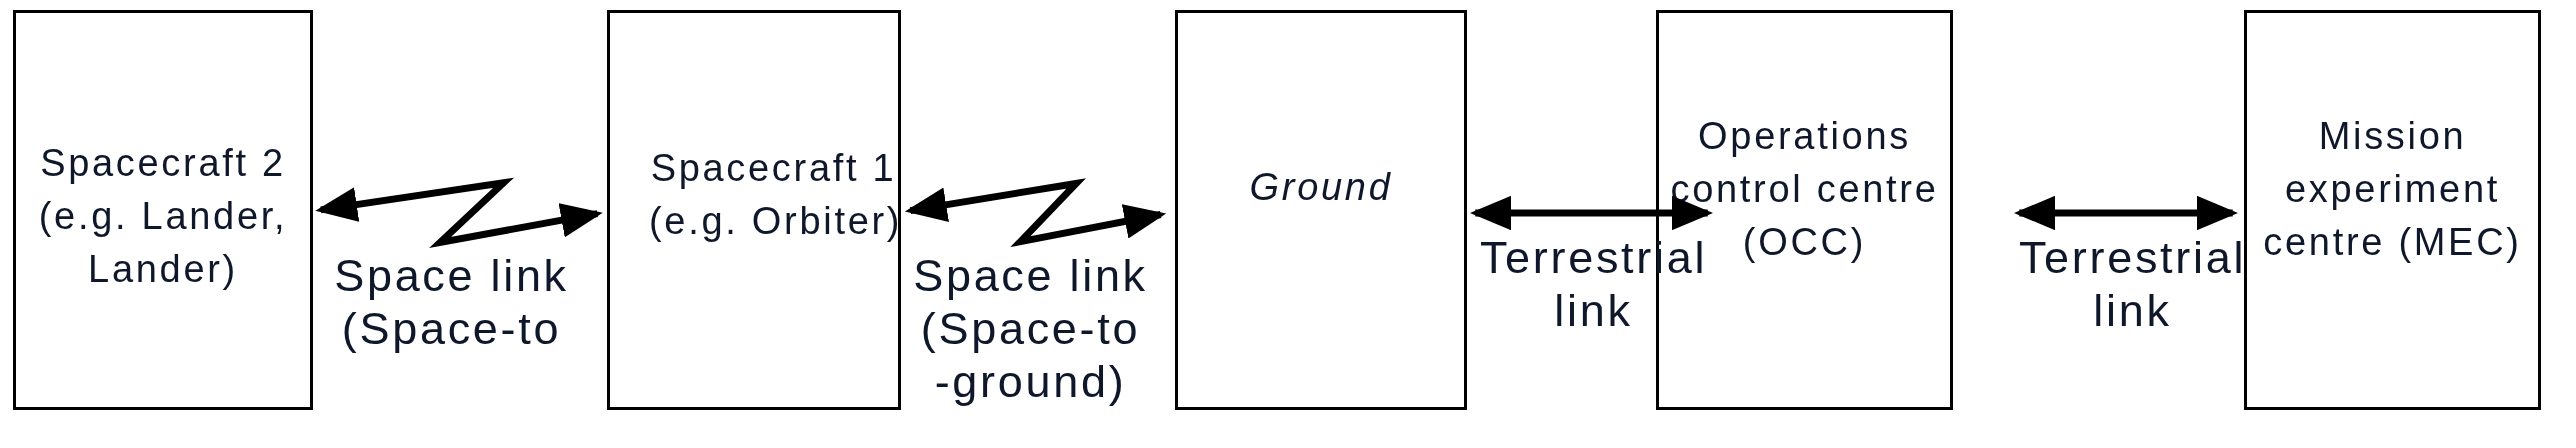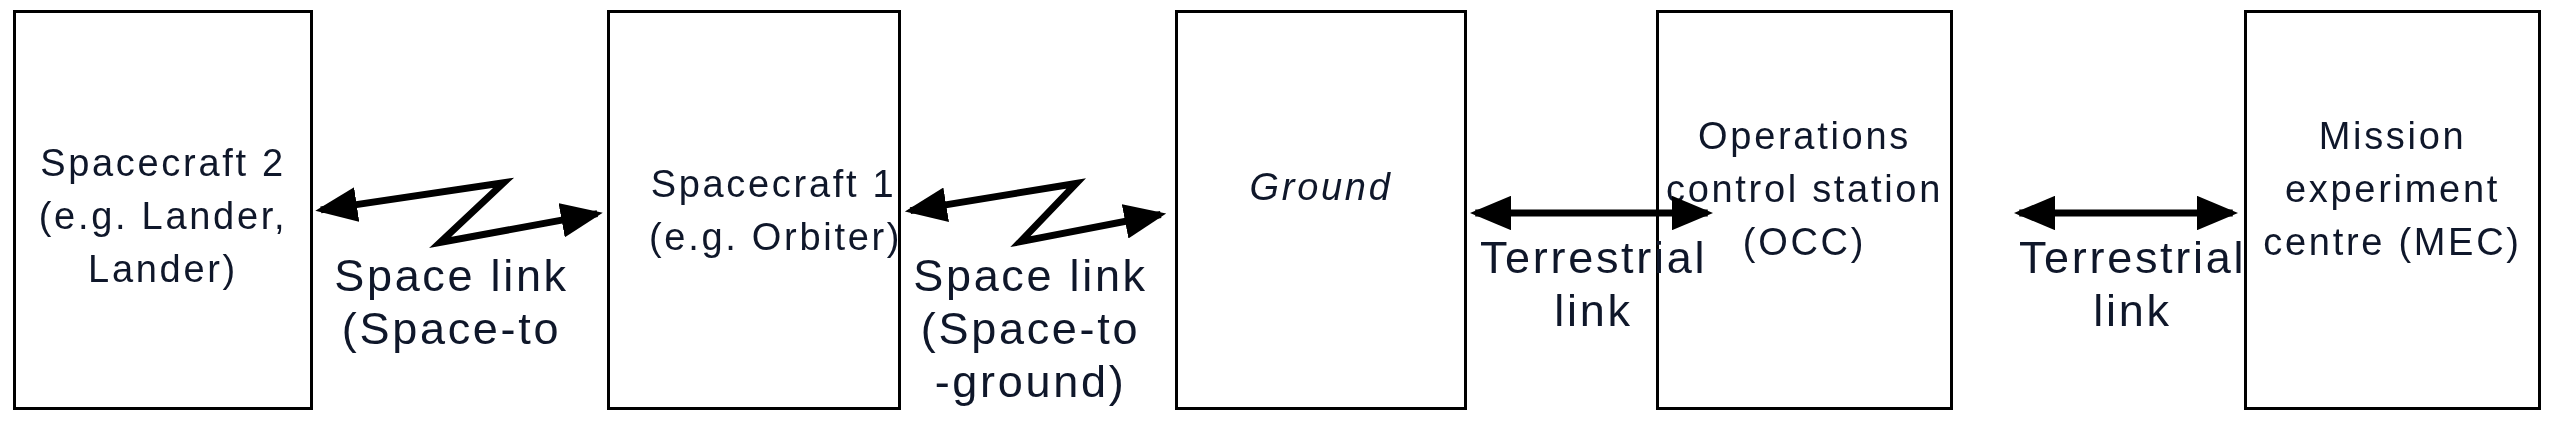--- a/index.html
+++ b/index.html
@@ -40,21 +40,21 @@
     white-space: nowrap;
   }
   .arrow-svg { position: absolute; overflow: visible; }
   .shaft { fill: none; stroke-width: 9; stroke-linejoin: miter; stroke-linecap: butt; }
   #box-spacecraft-2 { left: 13px;   width: 300px; }
   #box-spacecraft-1 { left: 607px;  width: 294px; }
   #box-ground-station { left: 1175px; width: 292px; }
   #box-occ { left: 1656px; width: 297px; }
   #box-mec { left: 2244px; width: 297px; }
   #text-spacecraft-2 { top: 124px; }
-  #text-spacecraft-1 { top: 145px; padding-left: 39px; }
+  #text-spacecraft-1 { top: 129px; padding-left: 39px; }
   #text-ground-station { top: 148px; font-style: italic; }
   #text-occ { top: 97px; }
   #text-mec { top: 97px; }
   #label-space-link-1 { left: 289px;  top: 249px; }
   #label-space-link-2 { left: 868px; top: 249px; }
   #label-terrestrial-1 { left: 1431px; top: 231px; }
   #label-terrestrial-2 { left: 1970px; top: 231px; }
   #arrow-zigzag-1 { left: 310px;  top: 161px; }
   #arrow-zigzag-2 { left: 898px; top: 161px; }
   #arrow-straight-1 { left: 1466px; top: 192px; }
@@ -90,21 +90,21 @@
 
   <div class="box" id="box-ground-station">
     <div class="box-text" id="text-ground-station">
       <div>Ground</div>
     </div>
   </div>
 
   <div class="box" id="box-occ">
     <div class="box-text" id="text-occ">
       <div>Operations</div>
-      <div>control station</div>
+      <div>control centre</div>
       <div>(OCC)</div>
     </div>
   </div>
 
   <div class="box" id="box-mec">
     <div class="box-text" id="text-mec">
       <div>Mission</div>
       <div>experiment</div>
       <div>centre (MEC)</div>
     </div>

